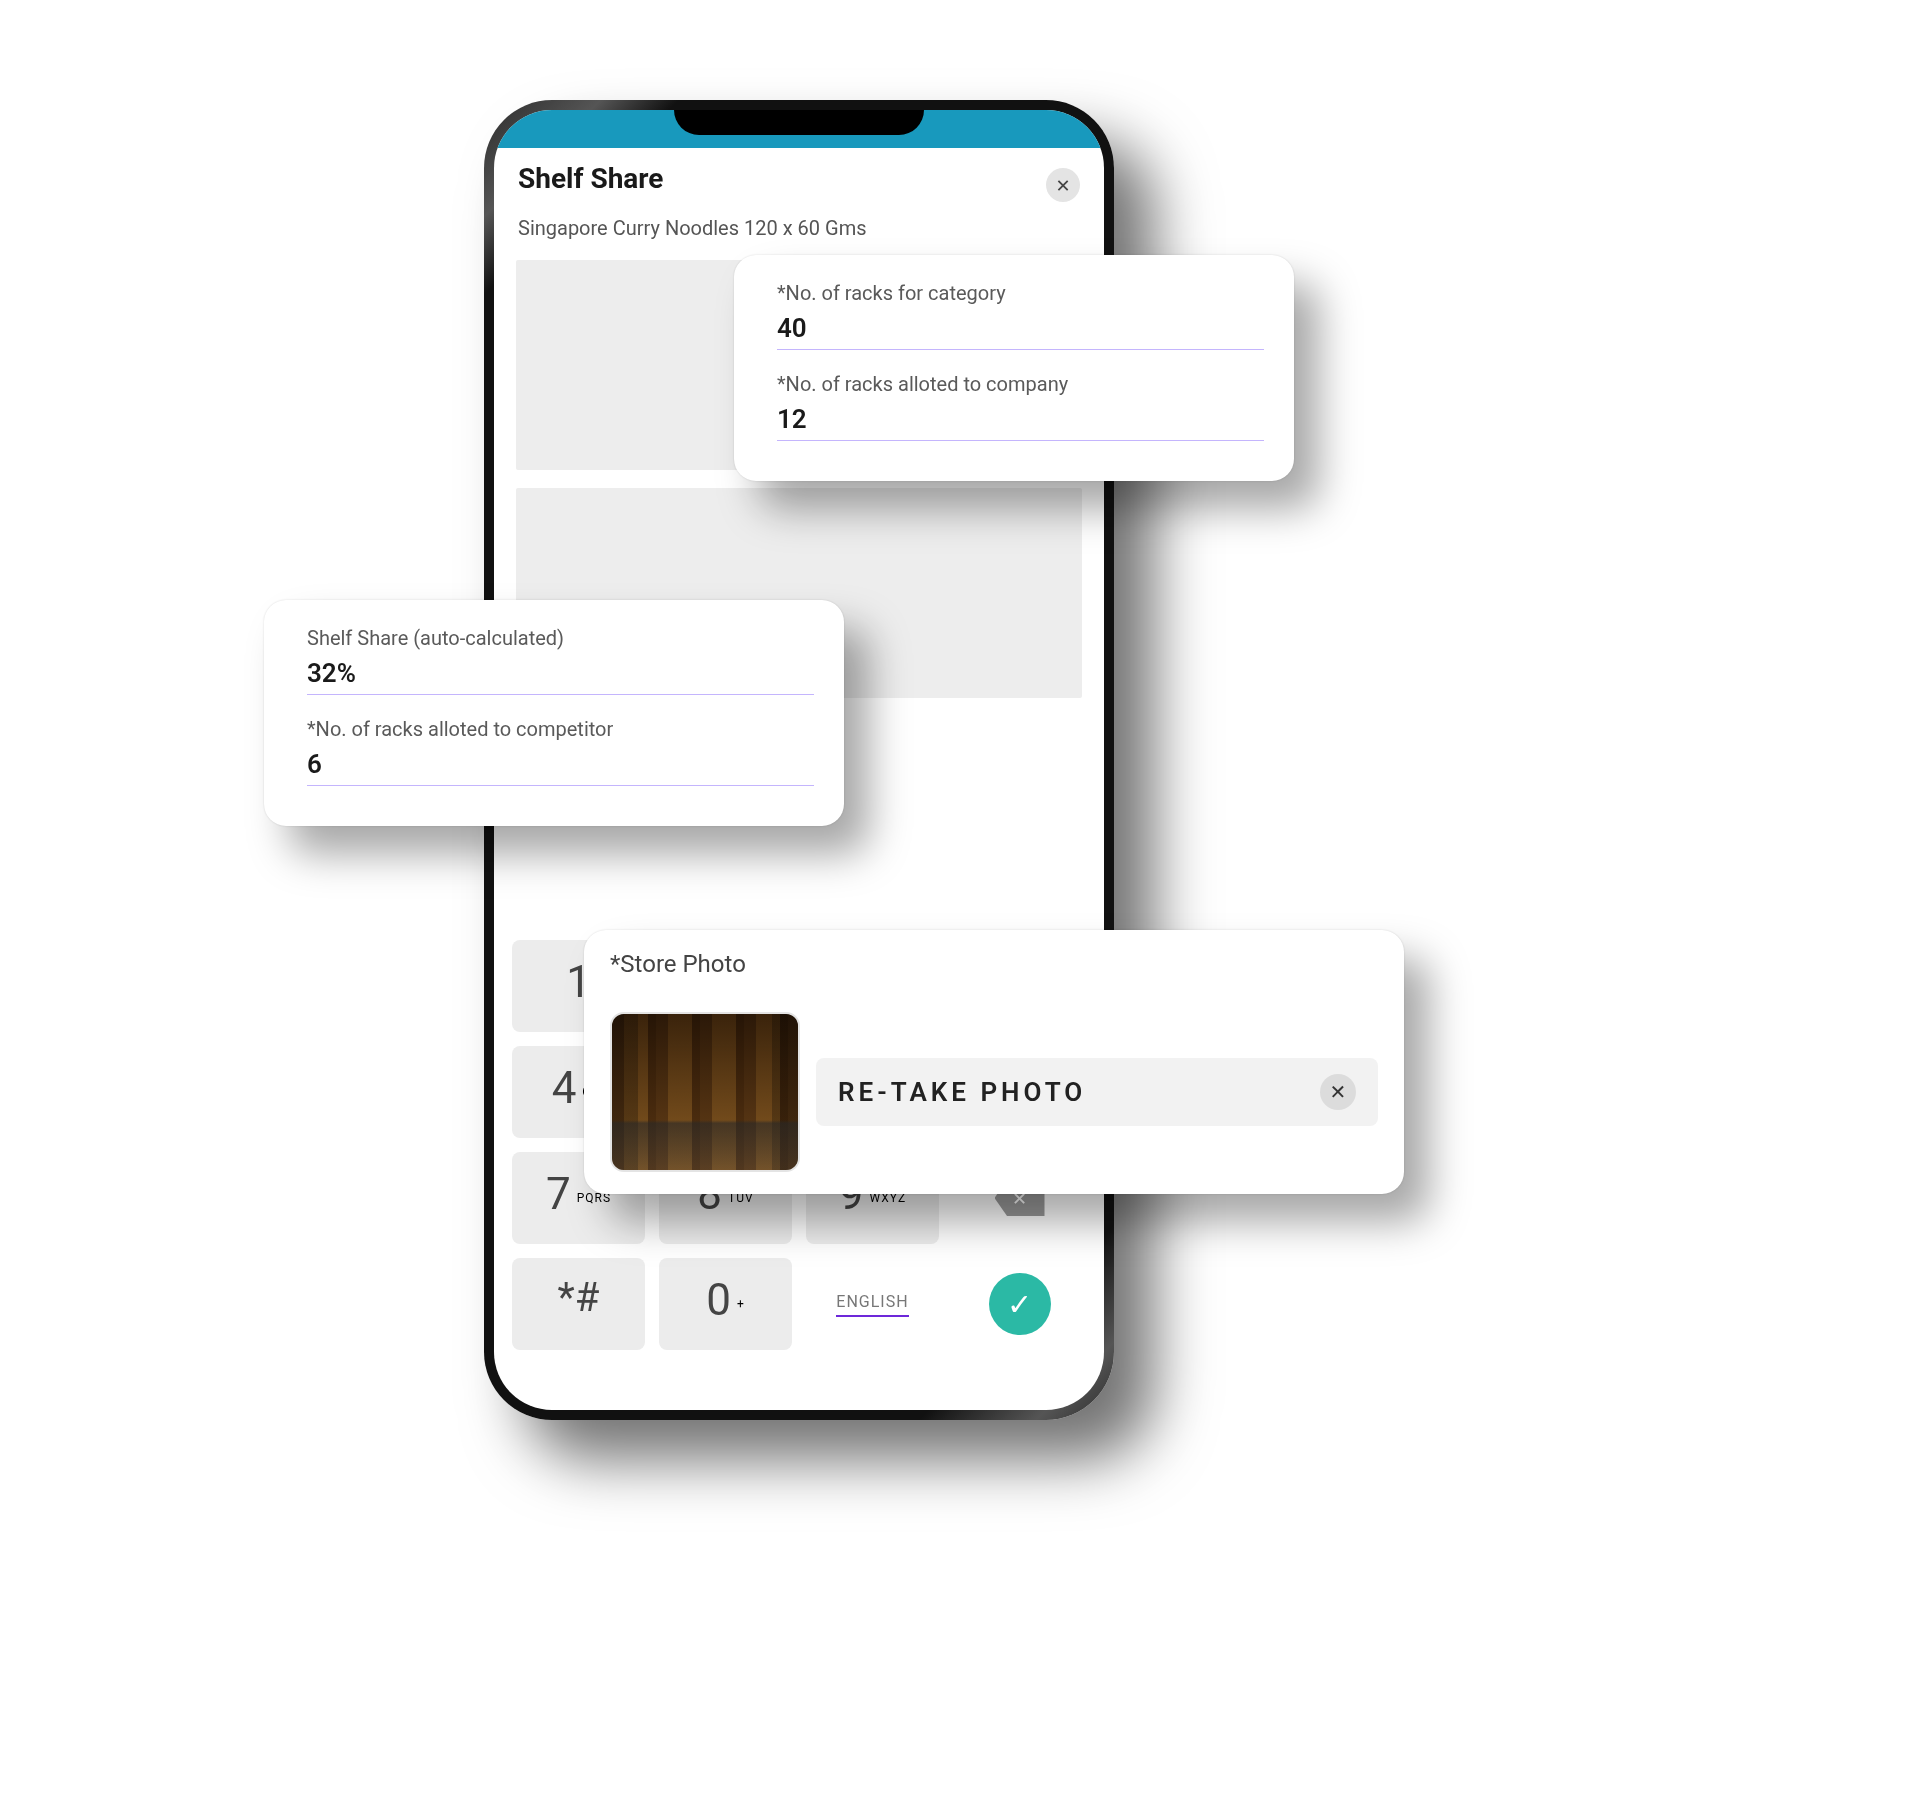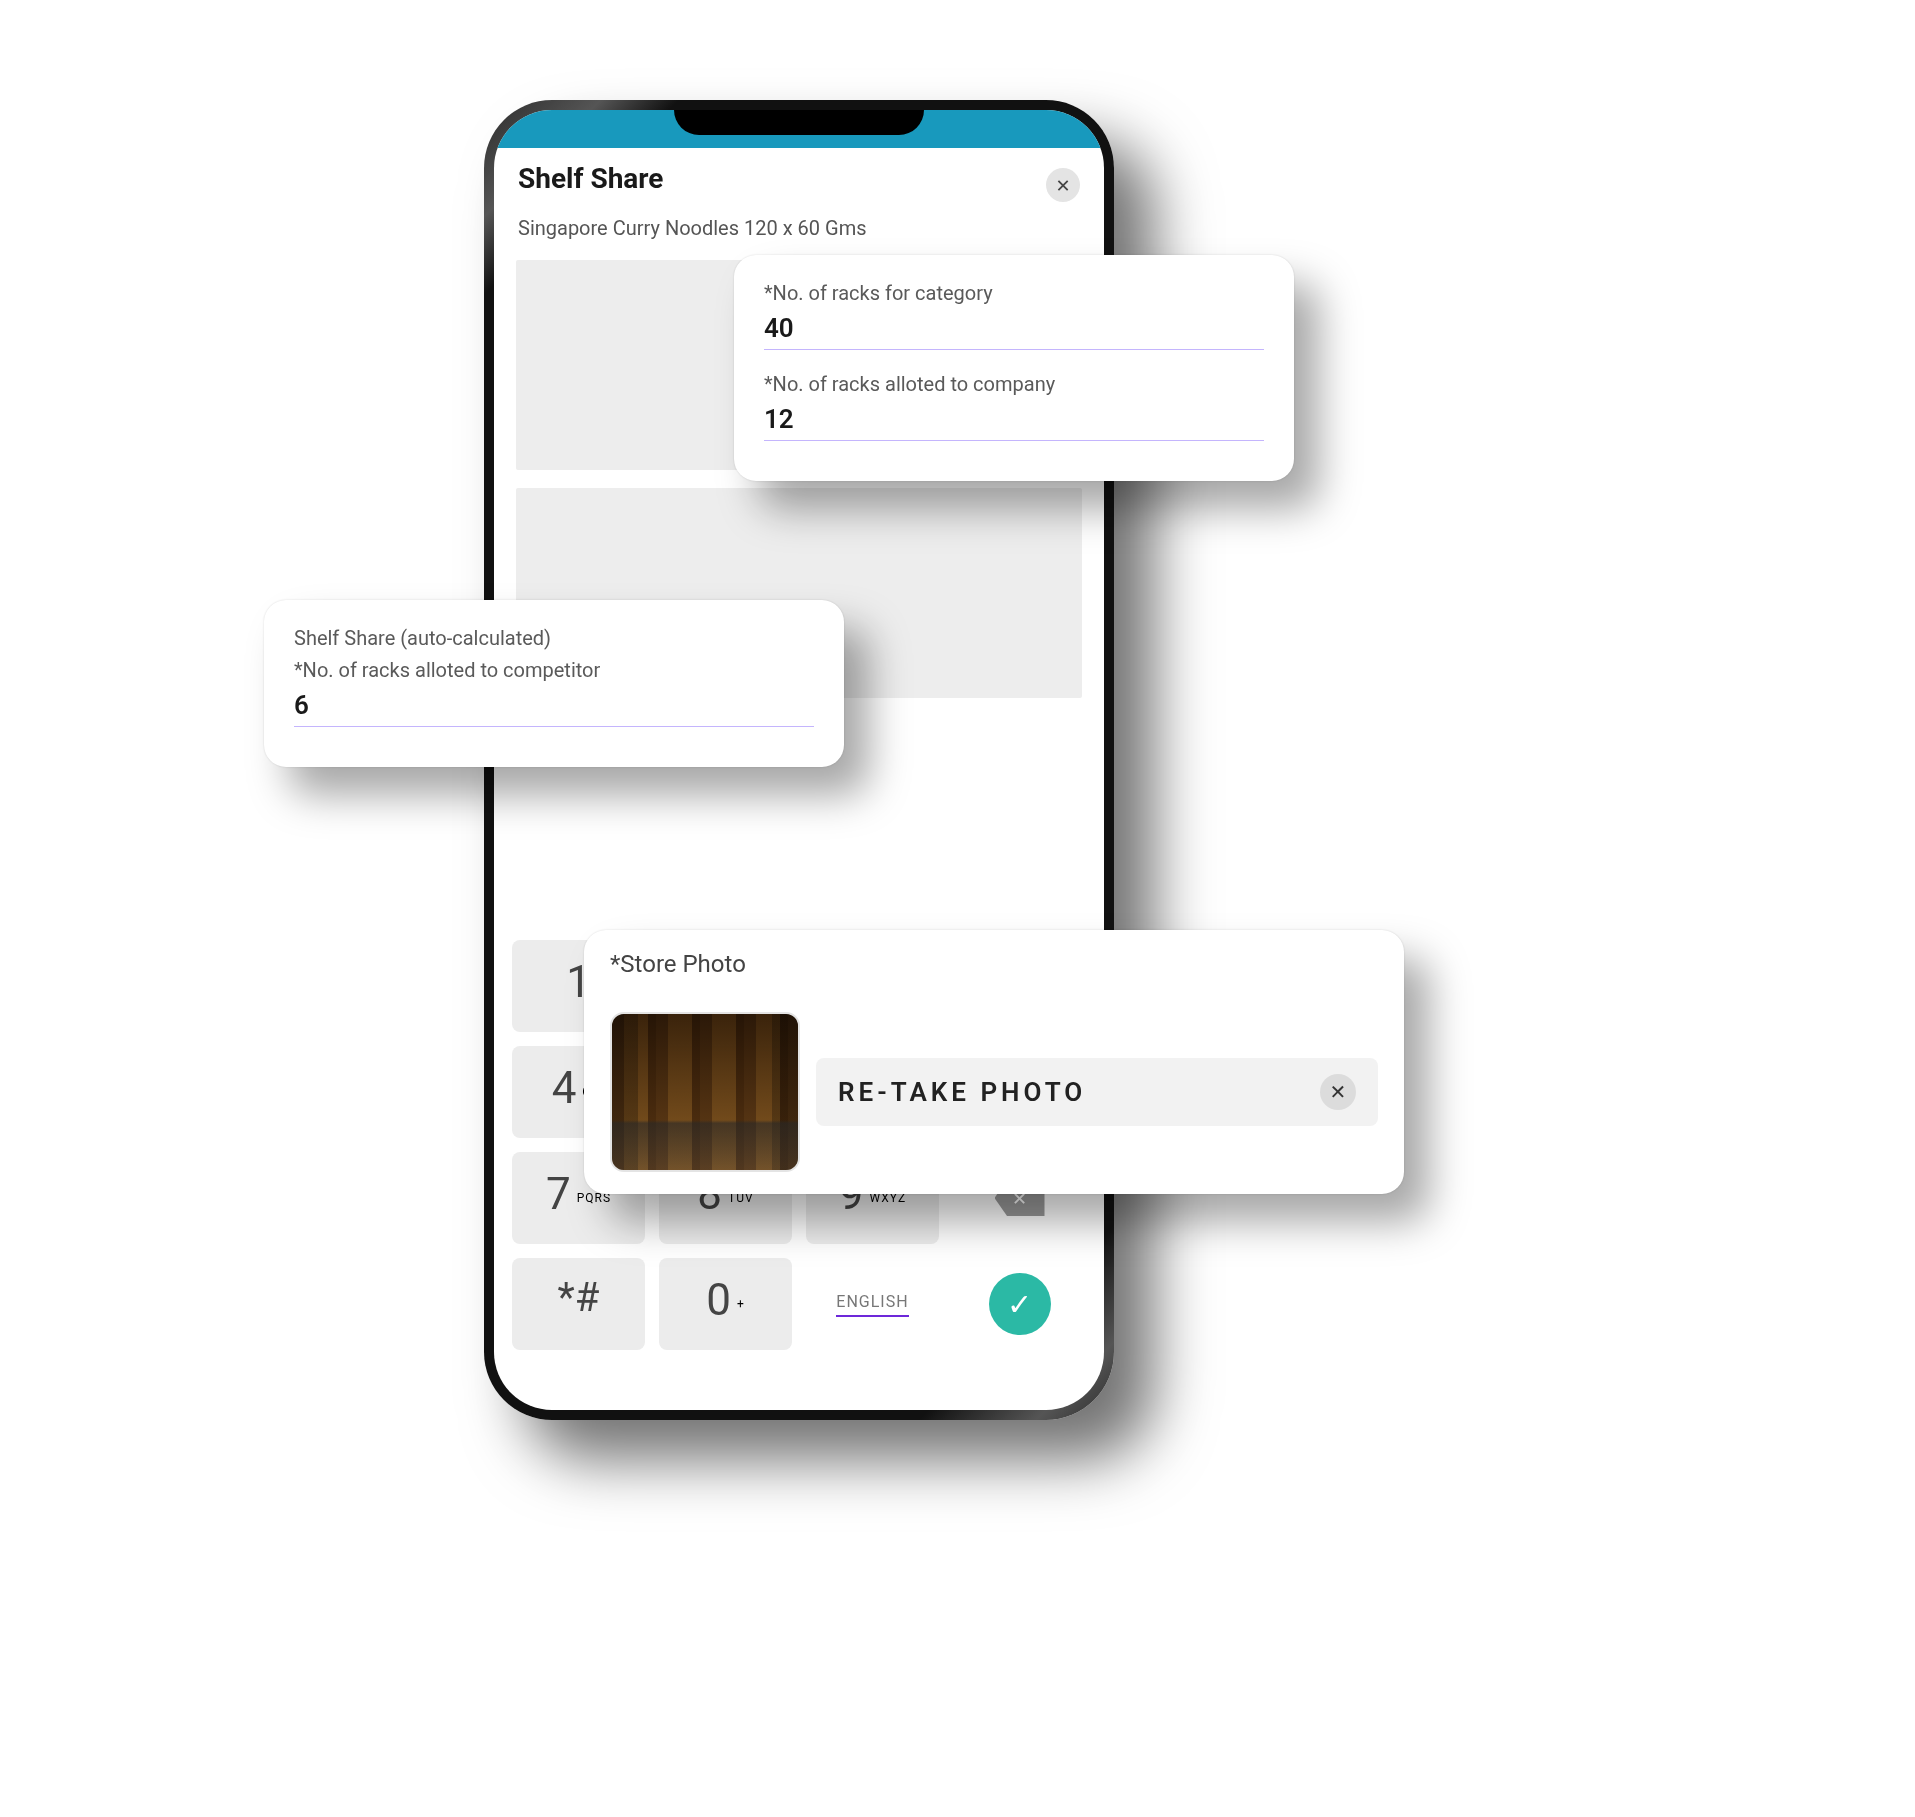--- a/index.html
+++ b/index.html
@@ -93,21 +93,21 @@
       height: 210px;
       margin-bottom: 18px;
     }
 
     
     .card {
       position: absolute;
       background: #fff;
       border-radius: 22px;
       box-shadow: 25px 28px 40px rgba(0,0,0,0.35), 0 0 2px rgba(0,0,0,0.15);
-      padding: 26px 30px 18px 30px;
+      padding: 26px 30px 18px 43px;
     }
     .field-label {
       font-size: 20px;
       color: #5a5a5a;
       margin-bottom: 8px;
     }
     .field-value {
       font-size: 26px;
       font-weight: 600;
       color: #1a1a1a;
@@ -334,20 +334,21 @@
 
   <div class="card card-a">
     <div class="field-label">*No. of racks for category</div>
     <div class="field-value">40</div>
     <div class="field-label">*No. of racks alloted to company</div>
     <div class="field-value">12</div>
   </div>
 
   <div class="card card-b">
     <div class="field-label">Shelf Share (auto-calculated)</div>
+    <div class="field-value">32%</div>
     <div class="field-label">*No. of racks alloted to competitor</div>
     <div class="field-value">6</div>
   </div>
 
   <div class="card card-c">
     <div class="store-label">*Store Photo</div>
     <div class="photo-row">
       <div class="thumb"></div>
       <div class="retake-pill">
         <span class="retake-txt">RE-TAKE PHOTO</span>

